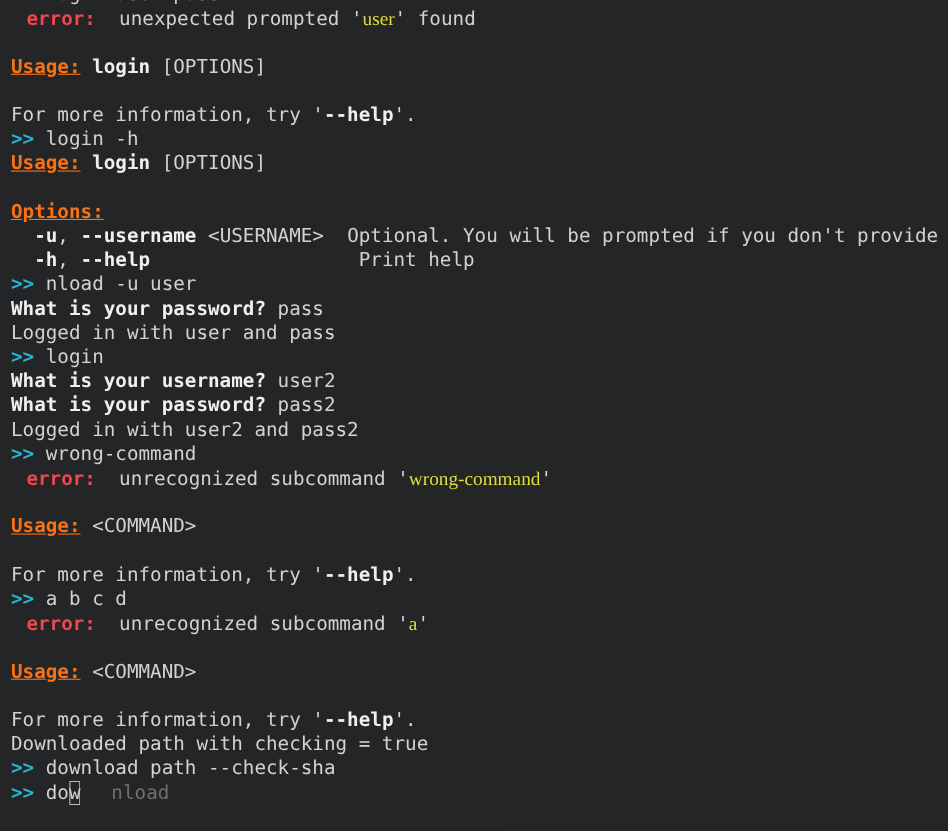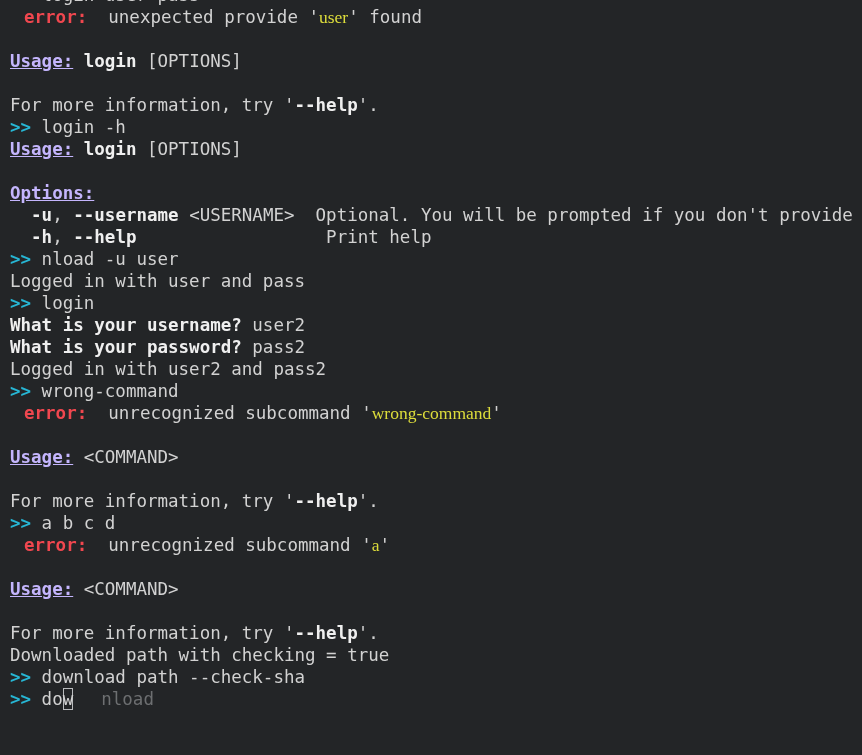--- a/index.html
+++ b/index.html
@@ -40,47 +40,48 @@
   }
   .line.blank {
     color: transparent;
   }
   .seg { white-space: pre; }
   .c-default { color: #d2d2d2; }
   .c-prompt  { color: #27b6d4; font-weight: bold; }
   .c-error   { color: #f0474f; font-weight: bold; margin-left: 14px; }
   .c-literal { color: #dddd3b; font-family: Liberation Serif, serif; }
   .c-strong  { color: #efefef; font-weight: bold; }
-  .c-heading { color: #c4b5fd; font-weight: bold; text-decoration: underline; }
+  .c-heading { color: #f97316; font-weight: bold; text-decoration: underline; }
   .c-ghost   { color: #6d6f71; padding-left: 28px; }
   .cursor {
     color: #d2d2d2;
     box-shadow: inset 0 0 0 1px #b9bbbd;
     background: transparent;
     display: inline-block;
   }
 </style>
 </head>
 <body>
 
 <div id="terminal">
   <div id="scroll-inner">
       <div class="line"><span class="seg c-prompt">&gt;&gt;</span><span class="seg c-default"> login user pass</span></div>
-      <div class="line"><span class="seg c-error">error:</span><span class="seg c-default">  unexpected provide </span><span class="seg c-default">'</span><span class="seg c-literal">user</span><span class="seg c-default">'</span><span class="seg c-default"> found</span></div>
+      <div class="line"><span class="seg c-error">error:</span><span class="seg c-default">  unexpected prompted </span><span class="seg c-default">'</span><span class="seg c-literal">user</span><span class="seg c-default">'</span><span class="seg c-default"> found</span></div>
       <div class="line blank">&nbsp;</div>
       <div class="line"><span class="seg c-heading">Usage:</span><span class="seg c-default"> </span><span class="seg c-strong">login</span><span class="seg c-default"> [OPTIONS]</span></div>
       <div class="line blank">&nbsp;</div>
       <div class="line"><span class="seg c-default">For more information, try </span><span class="seg c-default">'</span><span class="seg c-strong">--help</span><span class="seg c-default">'.</span></div>
       <div class="line"><span class="seg c-prompt">&gt;&gt;</span><span class="seg c-default"> login -h</span></div>
       <div class="line"><span class="seg c-heading">Usage:</span><span class="seg c-default"> </span><span class="seg c-strong">login</span><span class="seg c-default"> [OPTIONS]</span></div>
       <div class="line blank">&nbsp;</div>
       <div class="line"><span class="seg c-heading">Options:</span></div>
       <div class="line"><span class="seg c-default">  </span><span class="seg c-strong">-u</span><span class="seg c-default">, </span><span class="seg c-strong">--username</span><span class="seg c-default"> &lt;USERNAME&gt;</span><span class="seg c-default">  Optional. You will be prompted if you don't provide it</span></div>
       <div class="line"><span class="seg c-default">  </span><span class="seg c-strong">-h</span><span class="seg c-default">, </span><span class="seg c-strong">--help</span><span class="seg c-default">                  Print help</span></div>
       <div class="line"><span class="seg c-prompt">&gt;&gt;</span><span class="seg c-default"> nload -u user</span></div>
+      <div class="line"><span class="seg c-strong">What is your password?</span><span class="seg c-default"> pass</span></div>
       <div class="line"><span class="seg c-default">Logged in with user and pass</span></div>
       <div class="line"><span class="seg c-prompt">&gt;&gt;</span><span class="seg c-default"> login</span></div>
       <div class="line"><span class="seg c-strong">What is your username?</span><span class="seg c-default"> user2</span></div>
       <div class="line"><span class="seg c-strong">What is your password?</span><span class="seg c-default"> pass2</span></div>
       <div class="line"><span class="seg c-default">Logged in with user2 and pass2</span></div>
       <div class="line"><span class="seg c-prompt">&gt;&gt;</span><span class="seg c-default"> wrong-command</span></div>
       <div class="line"><span class="seg c-error">error:</span><span class="seg c-default">  unrecognized subcommand </span><span class="seg c-default">'</span><span class="seg c-literal">wrong-command</span><span class="seg c-default">'</span></div>
       <div class="line blank">&nbsp;</div>
       <div class="line"><span class="seg c-heading">Usage:</span><span class="seg c-default"> &lt;COMMAND&gt;</span></div>
       <div class="line blank">&nbsp;</div>

